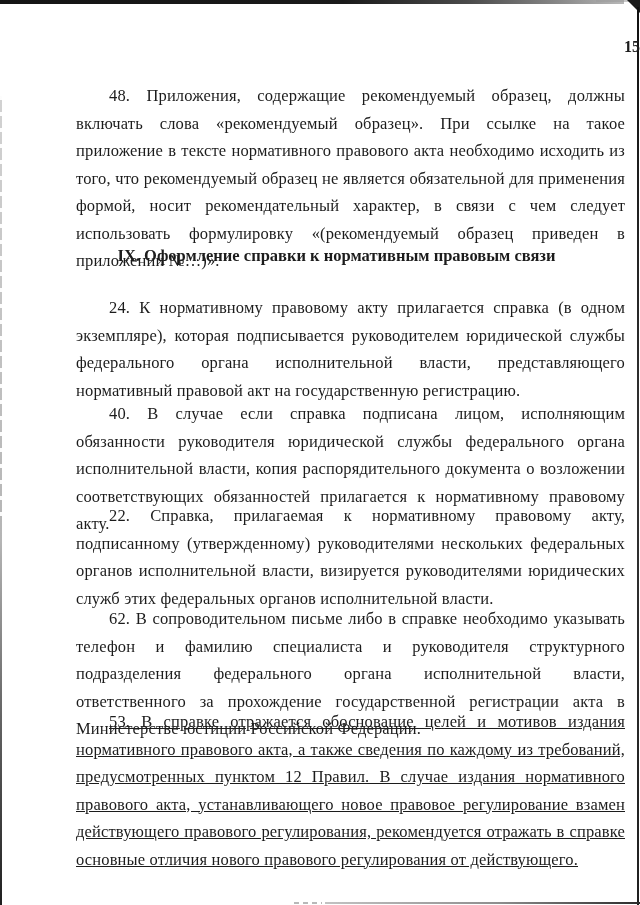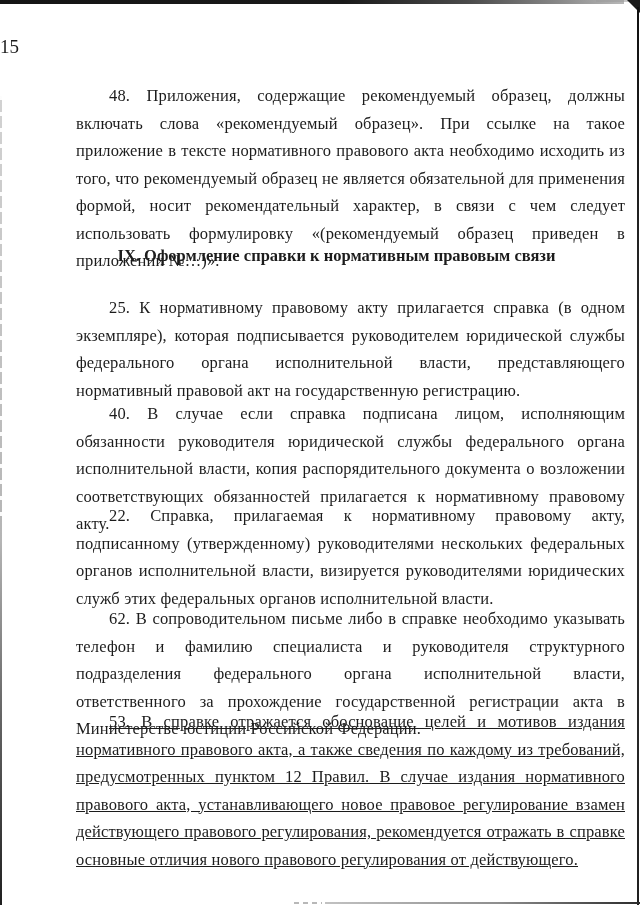--- a/index.html
+++ b/index.html
@@ -43,21 +43,21 @@
     background: linear-gradient(to right, #c2c2c2 0%, #8e8e8e 55%, #2b2b2b 100%);
   }
   .border-bottom-dash {
     position: absolute; bottom: 1px; left: 294px; width: 28px; height: 2px;
     background: repeating-linear-gradient(to right, #b8b8b8 0 5px, transparent 5px 9px);
   }
 
   
   .page-number {
     position: absolute; top: 36px; left: 0; width: 100%;
-    text-align: left; font-size: 19px; line-height: 22px;
+    text-align: right; font-size: 16px; line-height: 22px; font-weight: bold;
   }
   .body-para {
     position: absolute; left: 62px; width: 549px; margin: 14px;
     font-size: 16.5px; line-height: 27.5px;
     text-align: justify; text-indent: 33px;
     letter-spacing: 0.15px;
   }
   .para-48 { top: 68px;  }
   .para-49 { top: 280px; }
   .para-50 { top: 386px; }
@@ -82,21 +82,21 @@
   <div class="border-left-dashes"></div>
   <div class="border-bottom"></div>
   <div class="border-bottom-dash"></div>
 
   <div class="page-number">15</div>
 
   <p class="body-para para-48">48. Приложения, содержащие рекомендуемый образец, должны включать слова «рекомендуемый образец». При ссылке на такое приложение в тексте нормативного правового акта необходимо исходить из того, что рекомендуемый образец не является обязательной для применения формой, носит рекомендательный характер, в связи с чем следует использовать формулировку «(рекомендуемый образец приведен в приложении №…)».</p>
 
   <h2 class="section-heading">IX. Оформление справки к нормативным правовым связи</h2>
 
-  <p class="body-para para-49">25. К нормативному правовому акту прилагается справка (в одном экземпляре), которая подписывается руководителем юридической службы федерального органа исполнительной власти, представляющего нормативный правовой акт на государственную регистрацию.</p>
+  <p class="body-para para-49">24. К нормативному правовому акту прилагается справка (в одном экземпляре), которая подписывается руководителем юридической службы федерального органа исполнительной власти, представляющего нормативный правовой акт на государственную регистрацию.</p>
 
   <p class="body-para para-50">40. В случае если справка подписана лицом, исполняющим обязанности руководителя юридической службы федерального органа исполнительной власти, копия распорядительного документа о возложении соответствующих обязанностей прилагается к нормативному правовому акту.</p>
 
   <p class="body-para para-51">22. Справка, прилагаемая к нормативному правовому акту, подписанному (утвержденному) руководителями нескольких федеральных органов исполнительной власти, визируется руководителями юридических служб этих федеральных органов исполнительной власти.</p>
 
   <p class="body-para para-52">62. В сопроводительном письме либо в справке необходимо указывать телефон и фамилию специалиста и руководителя структурного подразделения федерального органа исполнительной власти, ответственного за прохождение государственной регистрации акта в Министерстве юстиции Российской Федерации.</p>
 
   <p class="body-para para-53">53. В справке отражается обоснование целей и мотивов издания нормативного правового акта, а также сведения по каждому из требований, предусмотренных пунктом 12 Правил. В случае издания нормативного правового акта, устанавливающего новое правовое регулирование взамен действующего правового регулирования, рекомендуется отражать в справке основные отличия нового правового регулирования от действующего.</p>
 
 </div>

